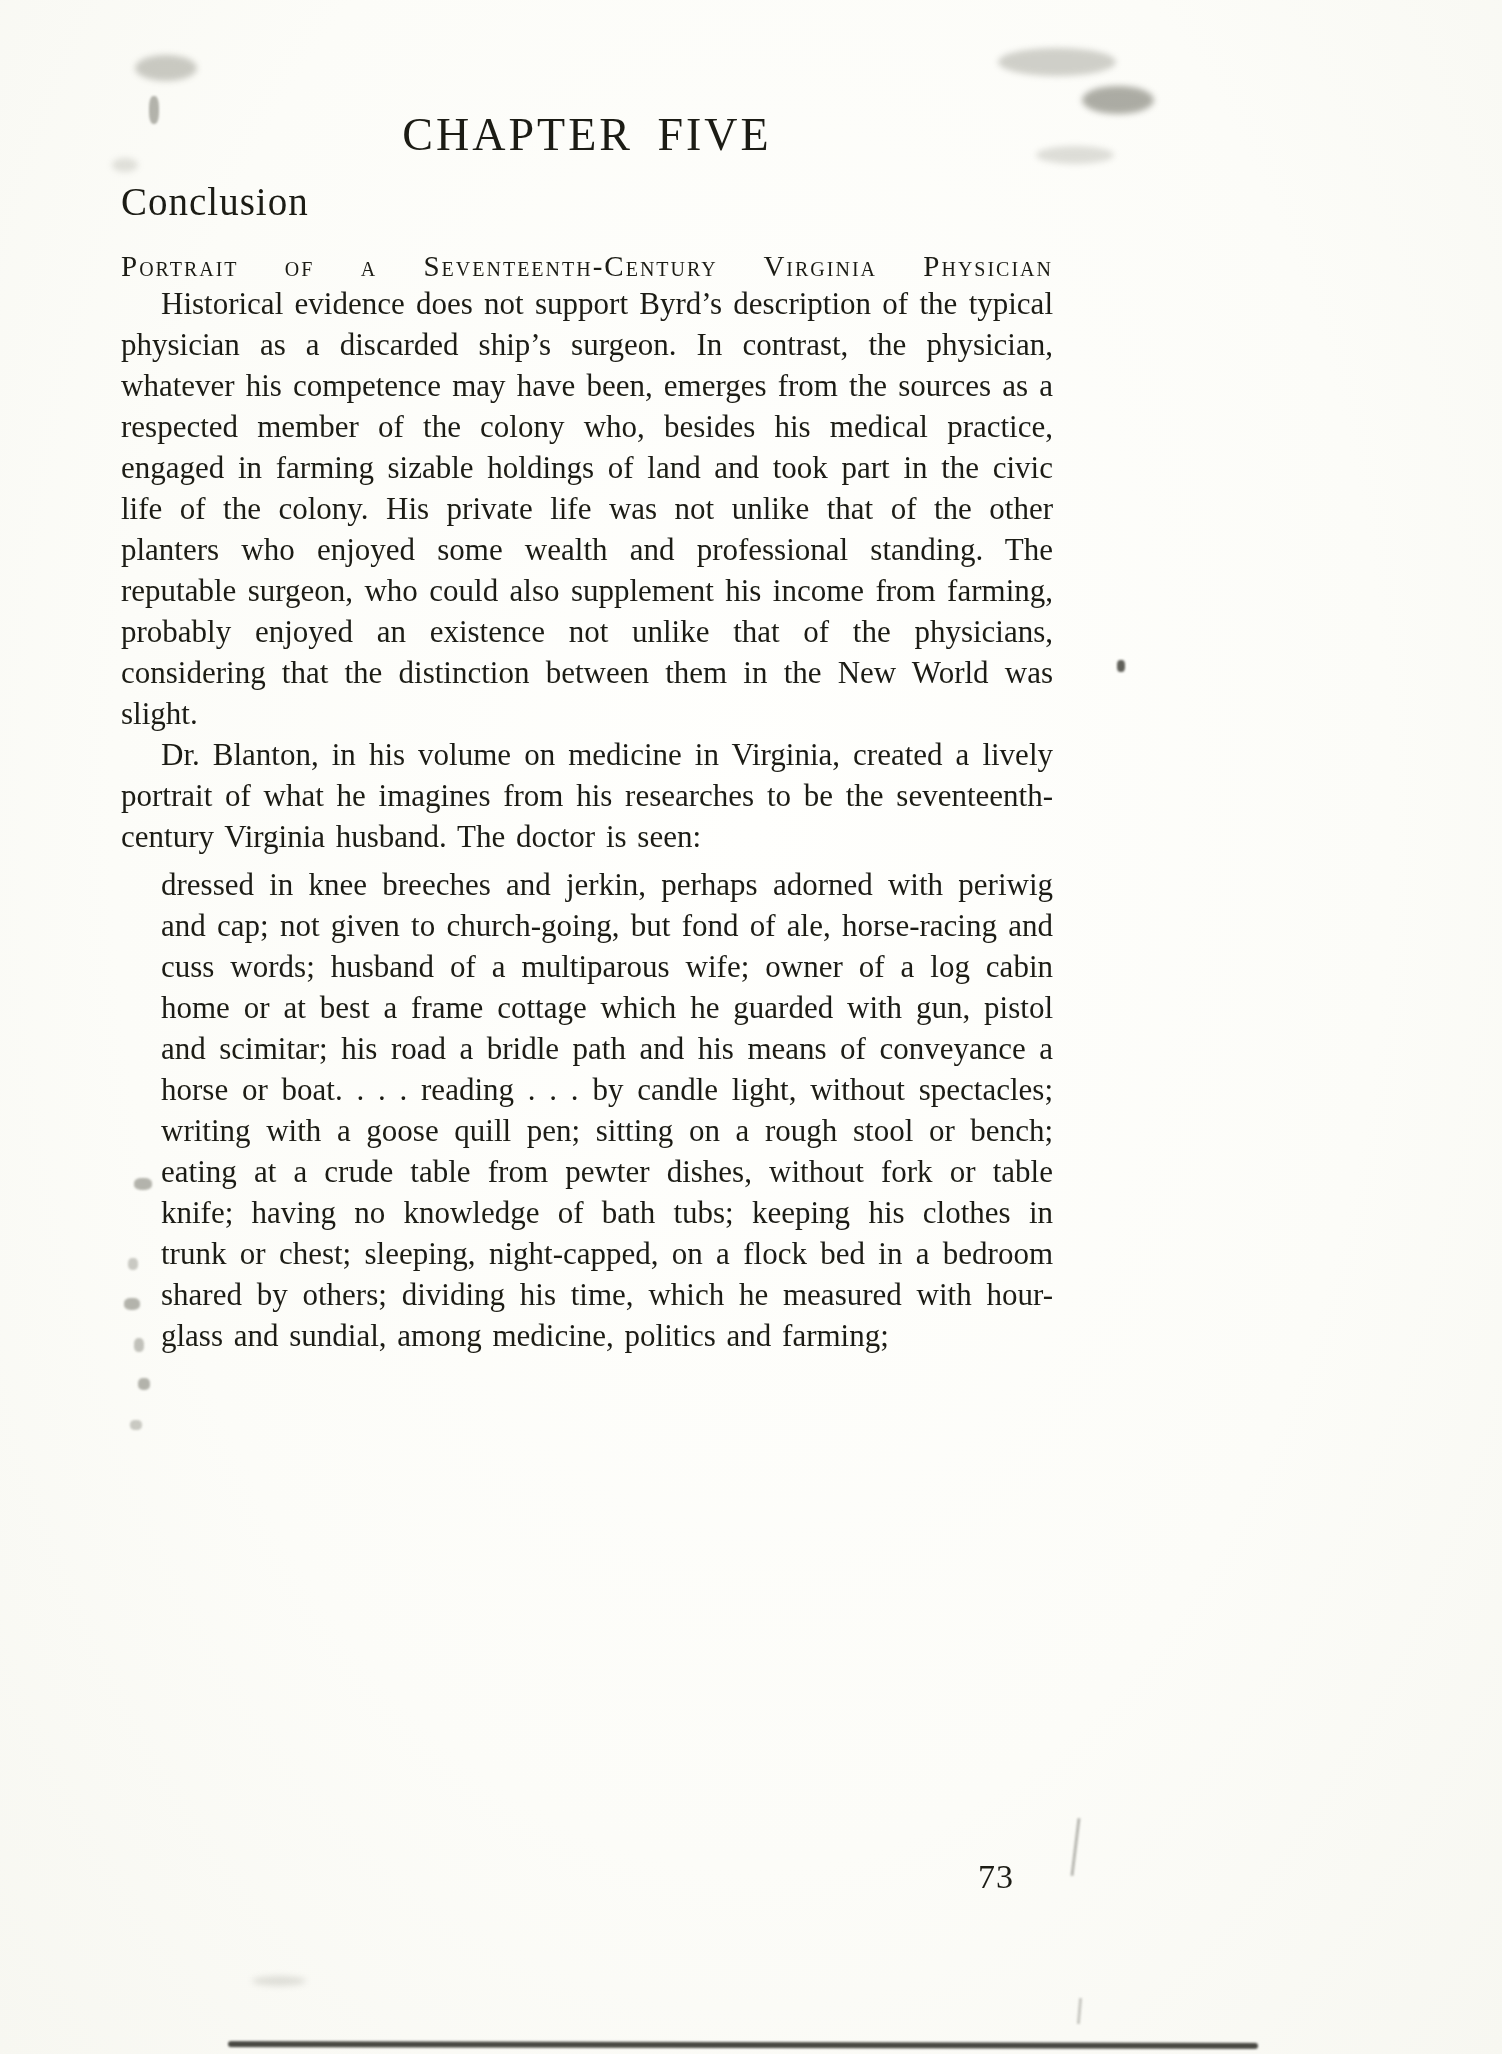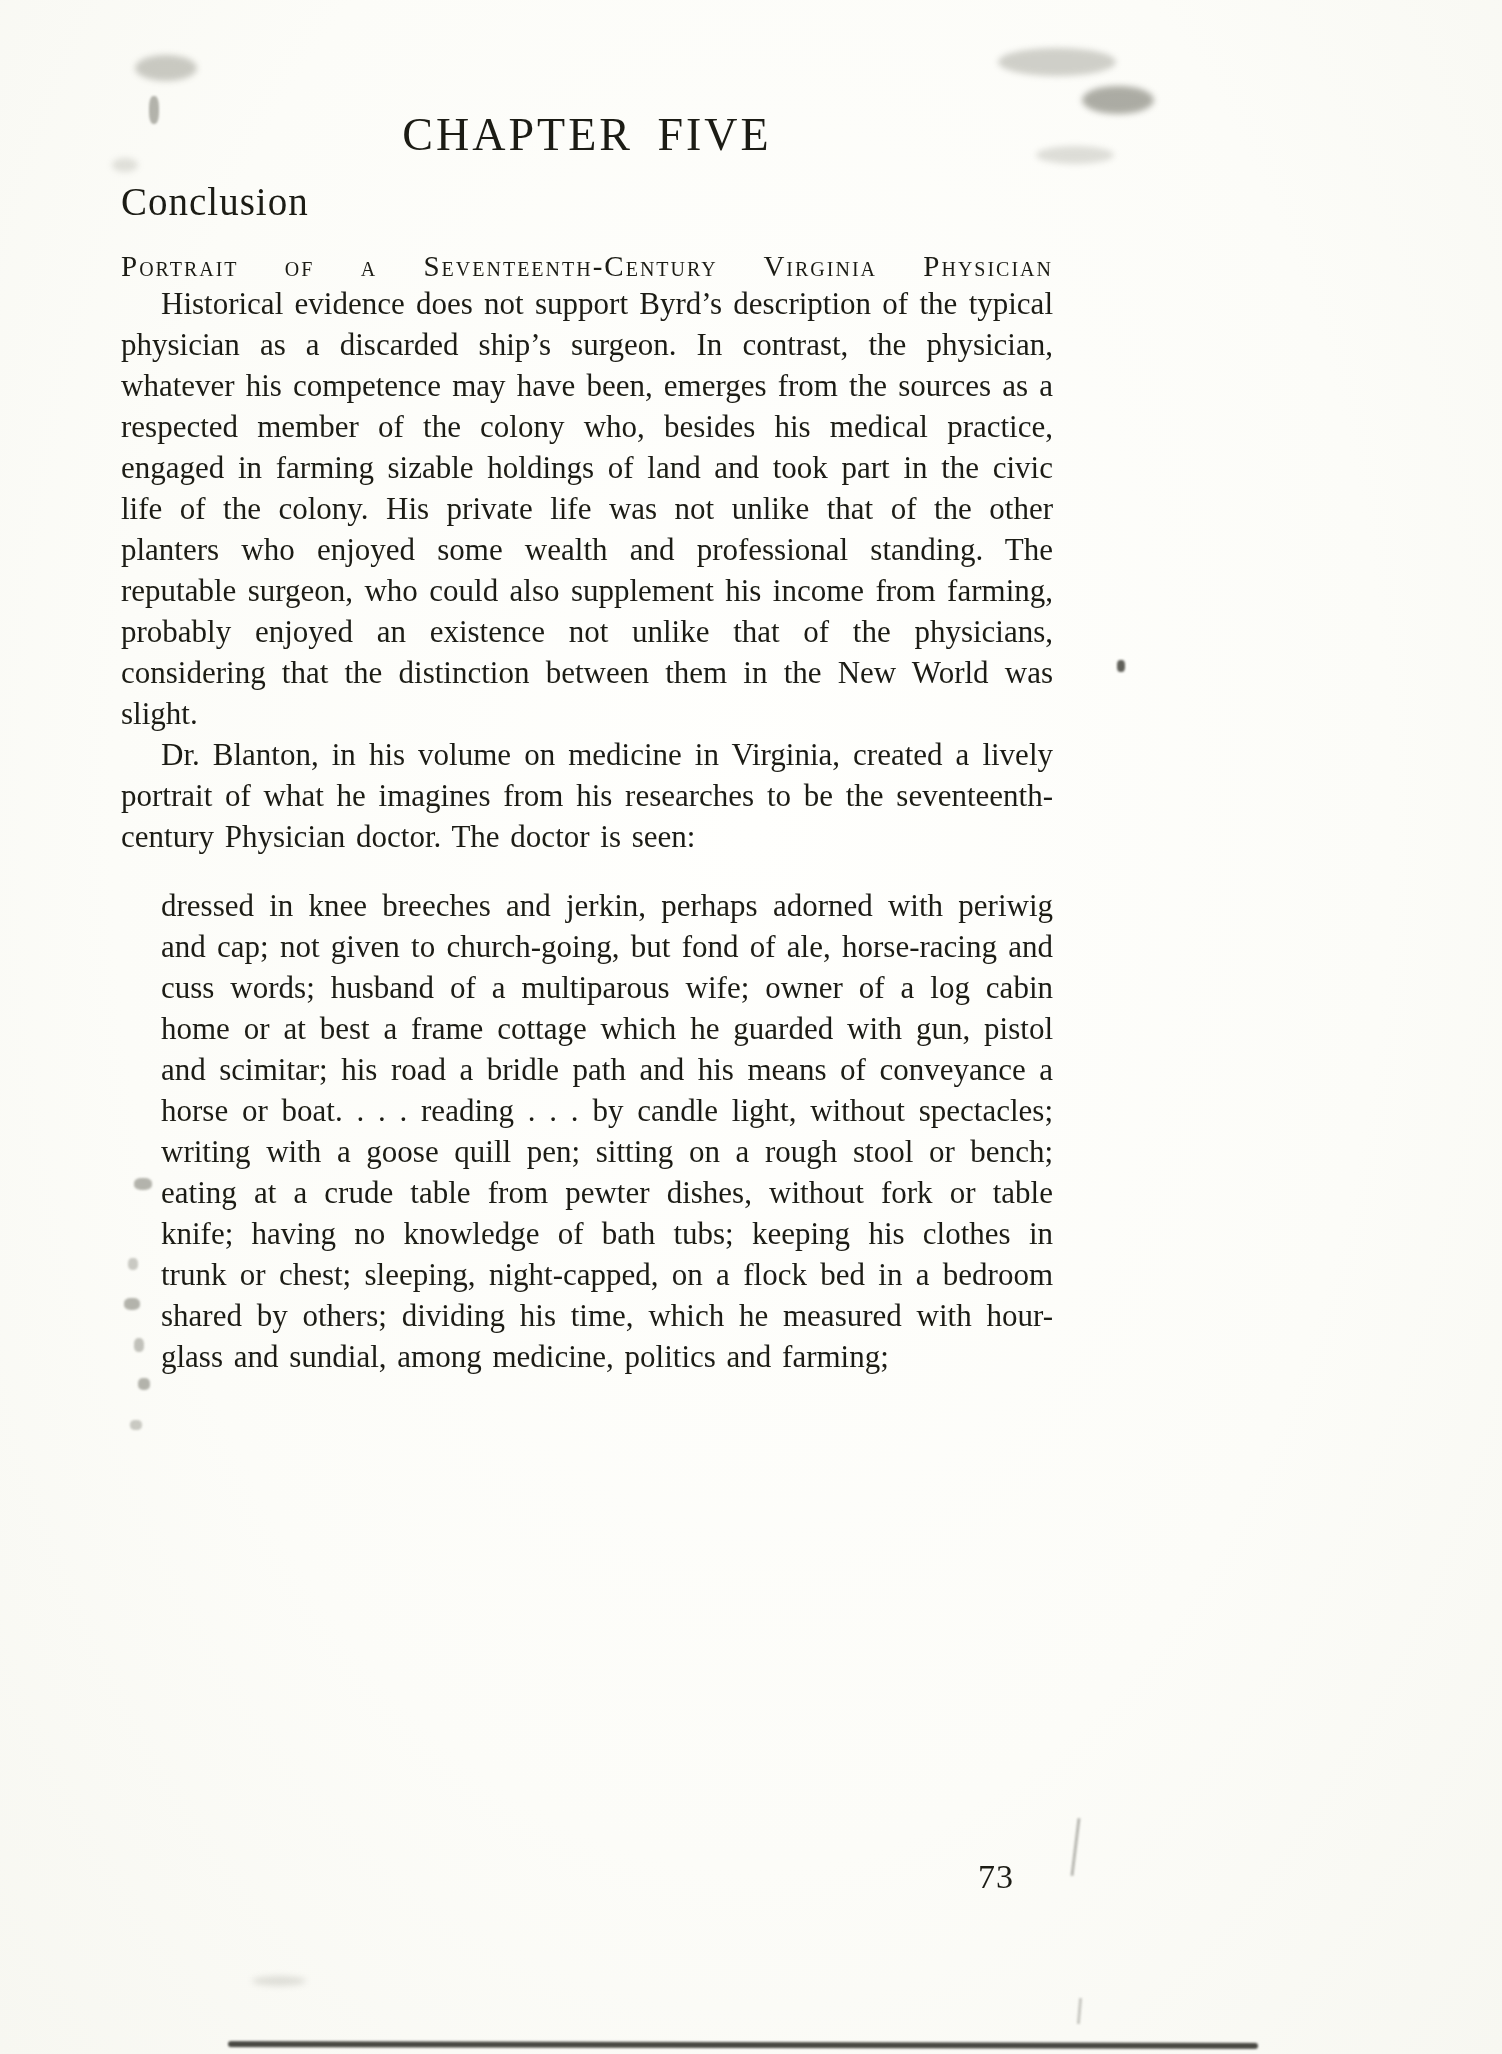--- a/index.html
+++ b/index.html
@@ -52,21 +52,21 @@
     margin: 0;
     font-size: 31px;
     line-height: 41px;
     text-align: justify;
     text-indent: 40px;
     word-spacing: 3px;
   }
   .body-par.first {
   }
   .quote {
-    margin: 28px 0 0 40px;
+    margin: 7px 0 0 40px;
     font-size: 31px;
     line-height: 41px;
     text-align: justify;
     word-spacing: 3px;
   }
   .page-number {
     position: absolute;
     left: 978px;
     top: 1818px;
     font-size: 34px;
@@ -132,20 +132,20 @@
 
   <main class="content">
     <h1 class="chapter">CHAPTER FIVE</h1>
 
     <h2 class="subtitle">Conclusion</h2>
 
     <h3 class="section">Portrait of a Seventeenth-Century Virginia Physician</h3>
 
     <p class="body-par first">Historical evidence does not support Byrd’s description of the typical physician as a discarded ship’s surgeon. In contrast, the physician, whatever his competence may have been, emerges from the sources as a respected member of the colony who, besides his medical practice, engaged in farming sizable holdings of land and took part in the civic life of the colony. His private life was not unlike that of the other planters who enjoyed some wealth and professional standing. The reputable surgeon, who could also supplement his income from farming, probably enjoyed an existence not unlike that of the physicians, considering that the distinction between them in the New World was slight.</p>
 
-    <p class="body-par">Dr. Blanton, in his volume on medicine in Virginia, created a lively portrait of what he imagines from his researches to be the seventeenth-century Physician doctor. The doctor is seen:</p>
+    <p class="body-par">Dr. Blanton, in his volume on medicine in Virginia, created a lively portrait of what he imagines from his researches to be the seventeenth-century Virginia husband. The doctor is seen:</p>
 
     <blockquote class="quote">dressed in knee breeches and jerkin, perhaps adorned with periwig and cap; not given to church-going, but fond of ale, horse-racing and cuss words; husband of a multiparous wife; owner of a log cabin home or at best a frame cottage which he guarded with gun, pistol and scimitar; his road a bridle path and his means of conveyance a horse or boat. . . . reading . . . by candle light, without spectacles; writing with a goose quill pen; sitting on a rough stool or bench; eating at a crude table from pewter dishes, without fork or table knife; having no knowledge of bath tubs; keeping his clothes in trunk or chest; sleeping, night-capped, on a flock bed in a bedroom shared by others; dividing his time, which he measured with hour-glass and sundial, among medicine, politics and farming;</blockquote>
   </main>
 
   <div class="page-number">73</div>
 
 </div>
 
 </body></html>

